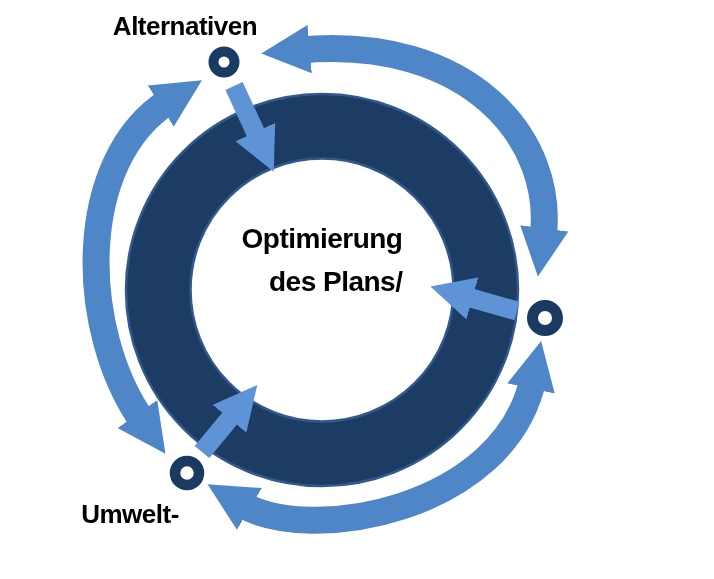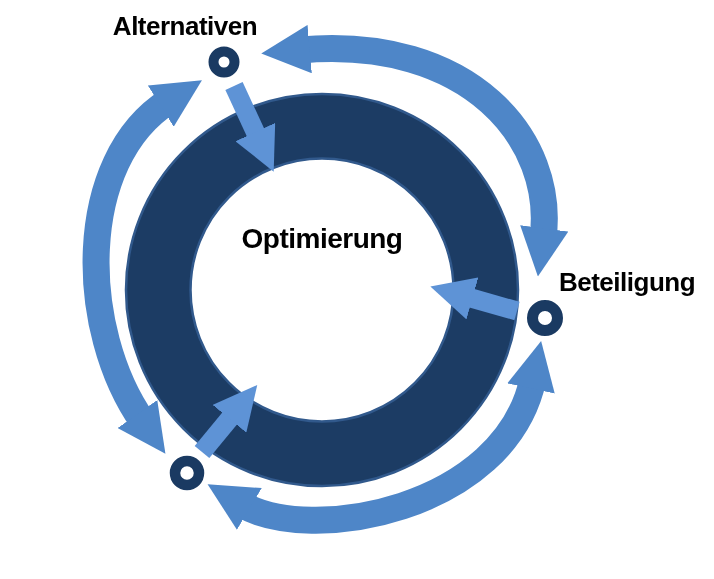--- a/index.html
+++ b/index.html
@@ -66,22 +66,23 @@
     <path d="M 517 311 L 464 296" fill="none" stroke="#5E93D6" stroke-width="19" marker-end="url(#head-straight)"></path>
     <path d="M 202 452 L 235 412" fill="none" stroke="#5E93D6" stroke-width="19" marker-end="url(#head-straight)"></path>
 
     <circle cx="224" cy="62" r="10.5" fill="#ffffff" stroke="#1A3A62" stroke-width="10"></circle>
     <circle cx="545" cy="318" r="12.5" fill="#ffffff" stroke="#1A3A62" stroke-width="11"></circle>
     <circle cx="187" cy="473" r="12" fill="#ffffff" stroke="#1A3A62" stroke-width="10.5"></circle>
   </svg>
 
   <div class="label" style="left:185px; top:11px;">Alternativen</div>
 
-  <div class="label" style="left:627px; top:267px;">Beteiligung</div>
 
   <div class="label" style="left:130px; top:498px; line-height:32px;">
+    <span class="line">Umwelt-</span>
   </div>
 
   <div class="center-label">
     <span class="line">Optimierung</span>
+    <span class="line">des Plans/</span>
   </div>
 
 </div>
 
 </body></html>

